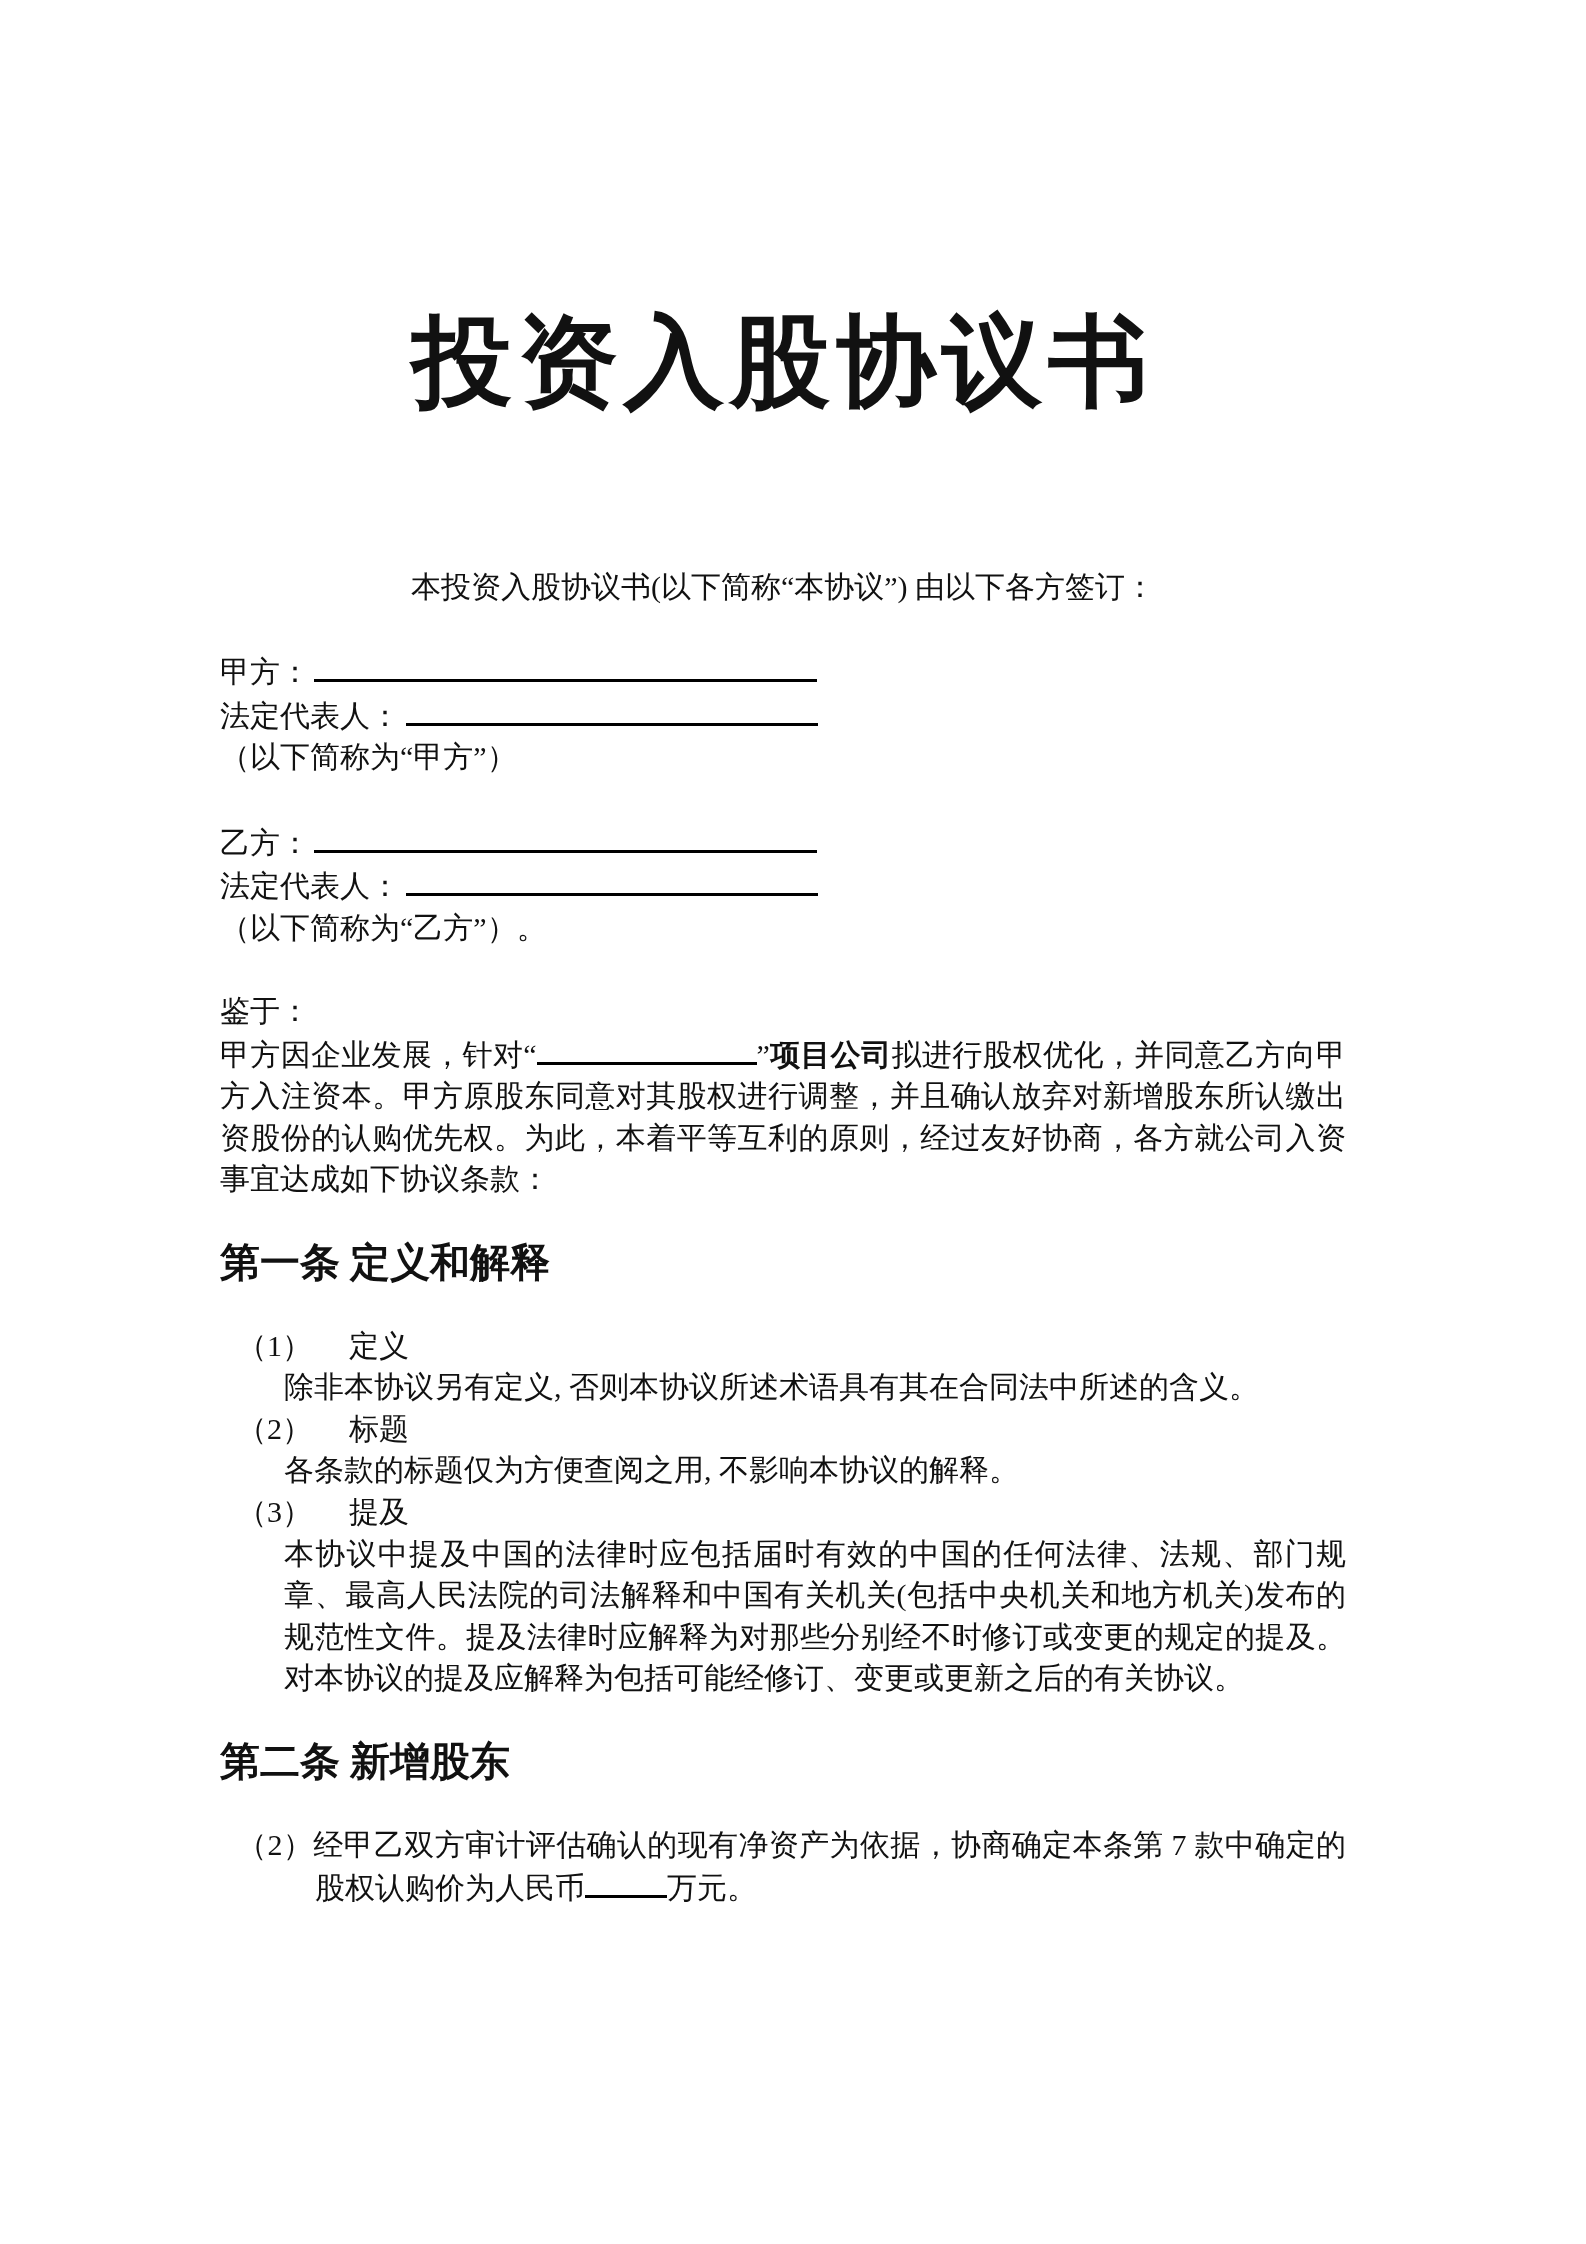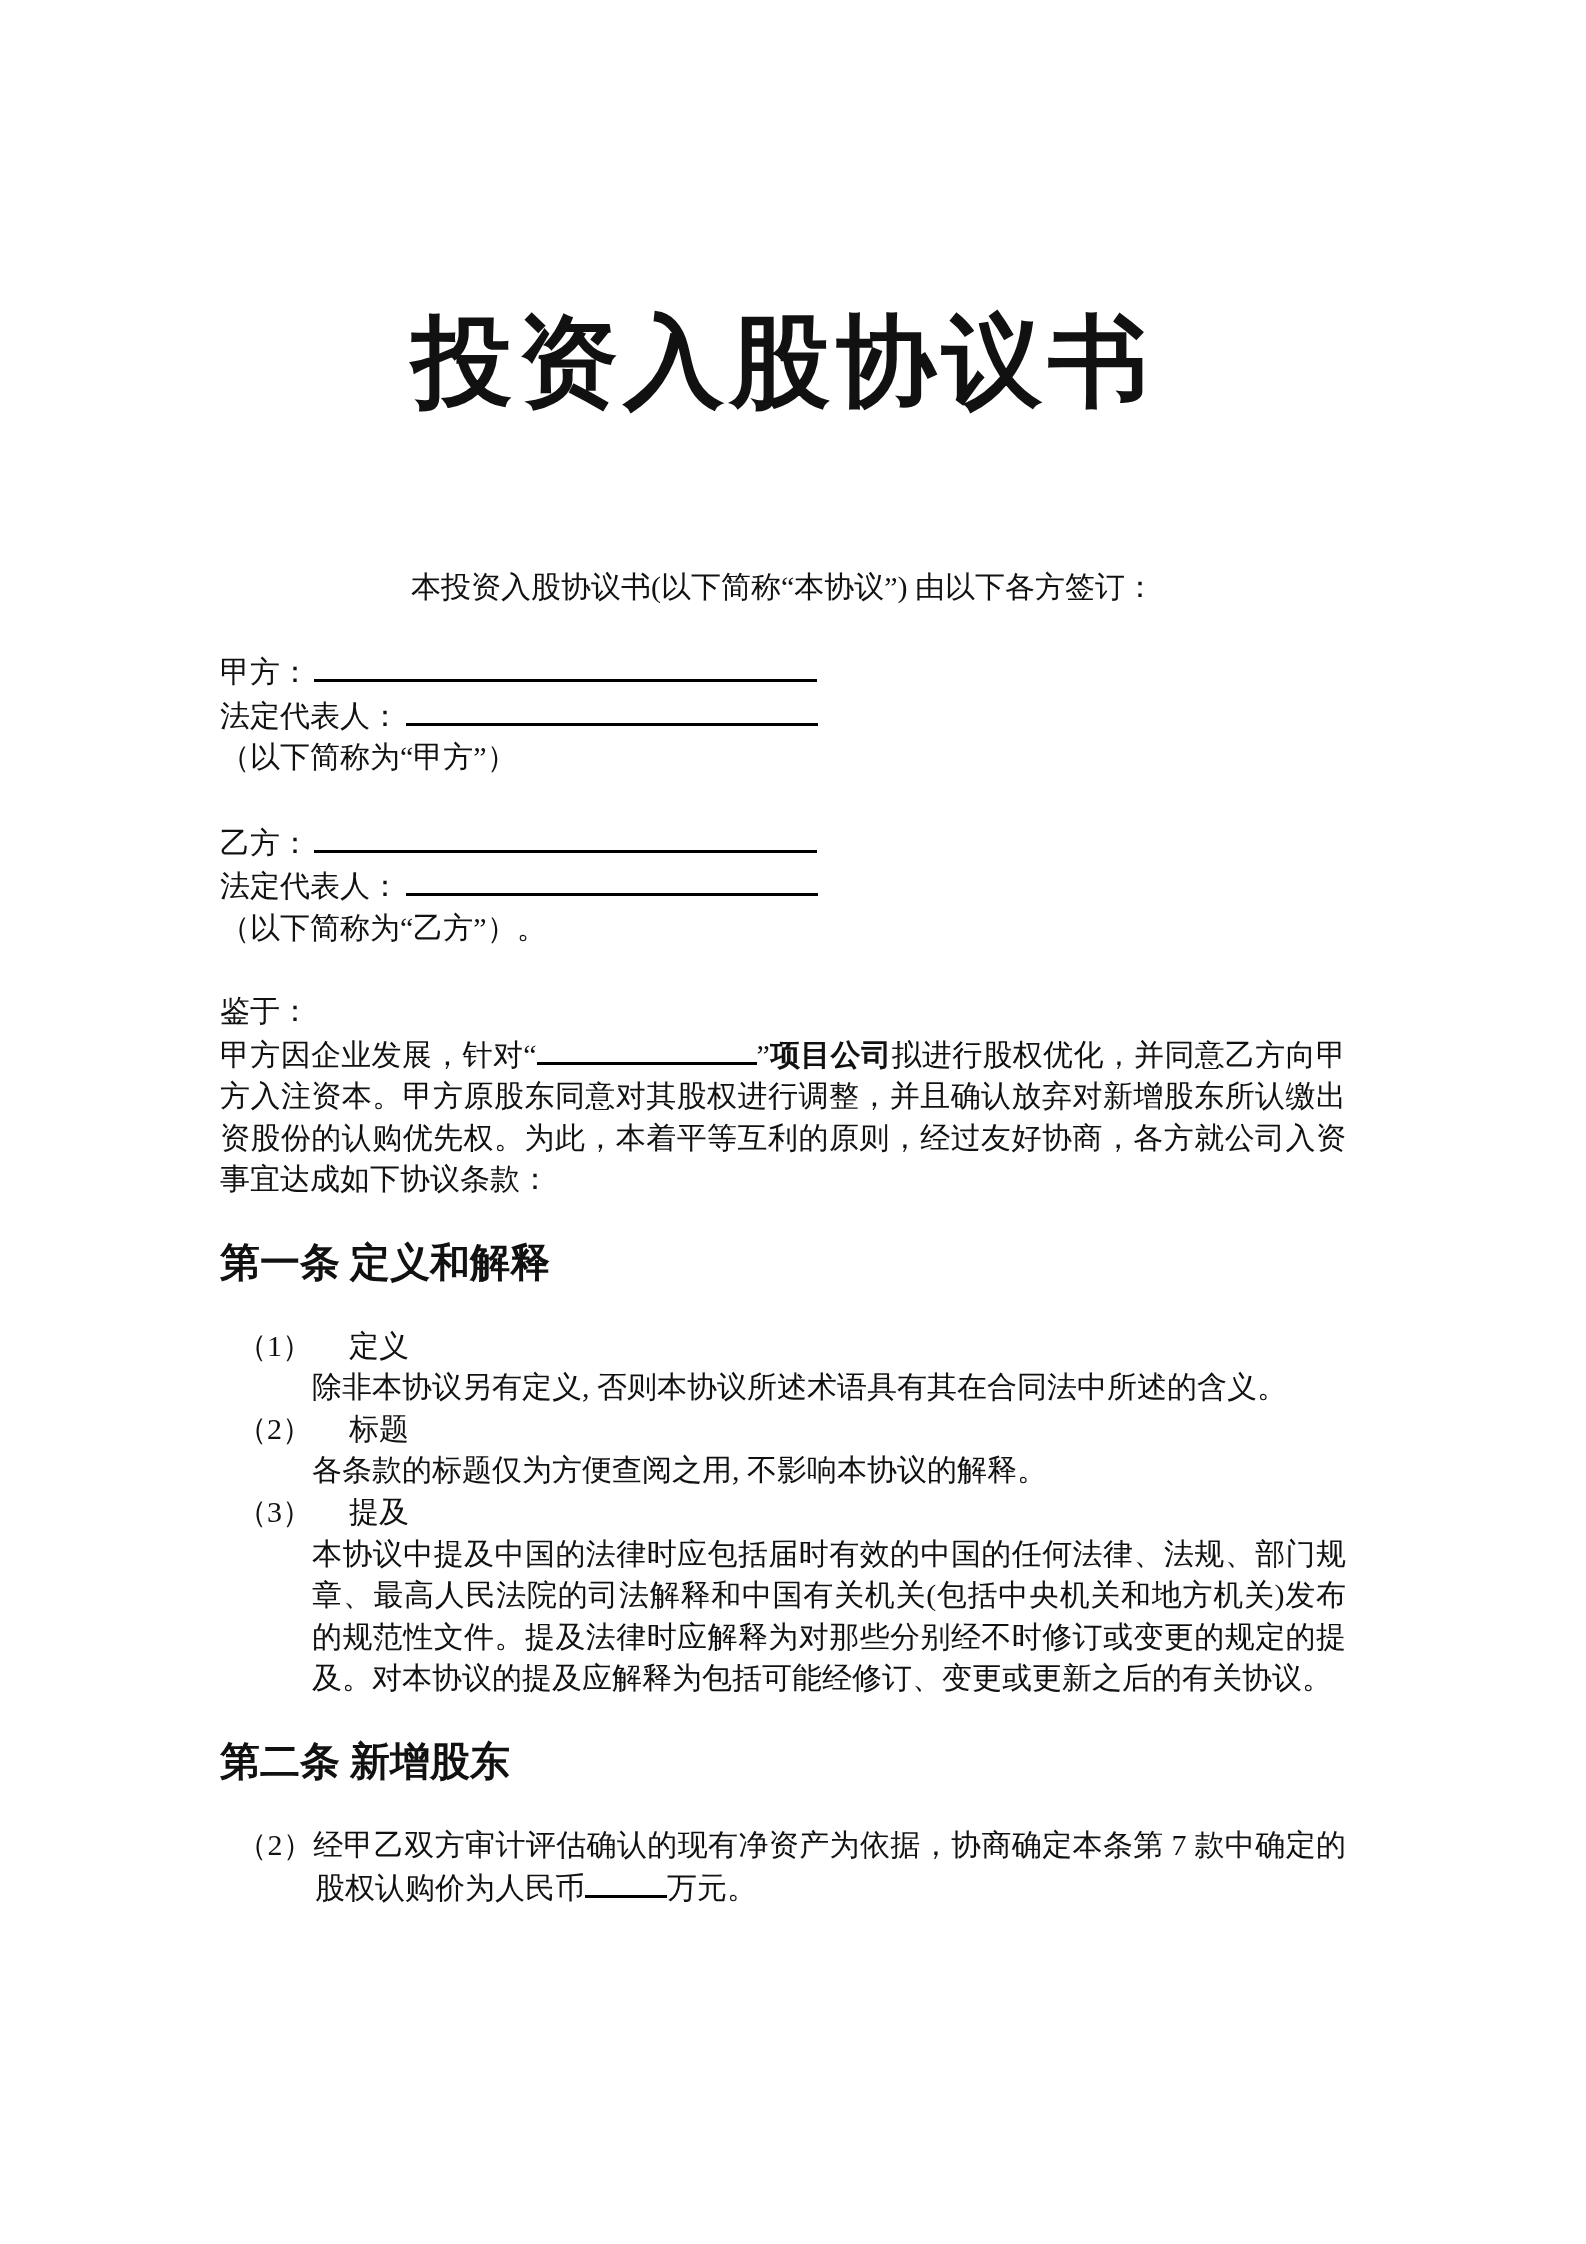--- a/index.html
+++ b/index.html
@@ -59,21 +59,21 @@
   .heading {
     margin: 0;
     font-size: 40px;
     line-height: 41.6px;
     font-weight: bold;
   }
   .clause-head { margin-left: 17px; }
   .clause-head .marker { display: inline-block; min-width: 76px; }
   .clause-label { margin-left: 36px; }
   .clause-body {
-    margin-left: 92px;
+    margin-left: 64px;
     text-align: justify;
     text-justify: inter-ideograph;
   }
   .num-item {
     margin-left: 17px;
     padding-left: 78px;
     text-indent: -78px;
     text-align: justify;
     text-justify: inter-ideograph;
   }

